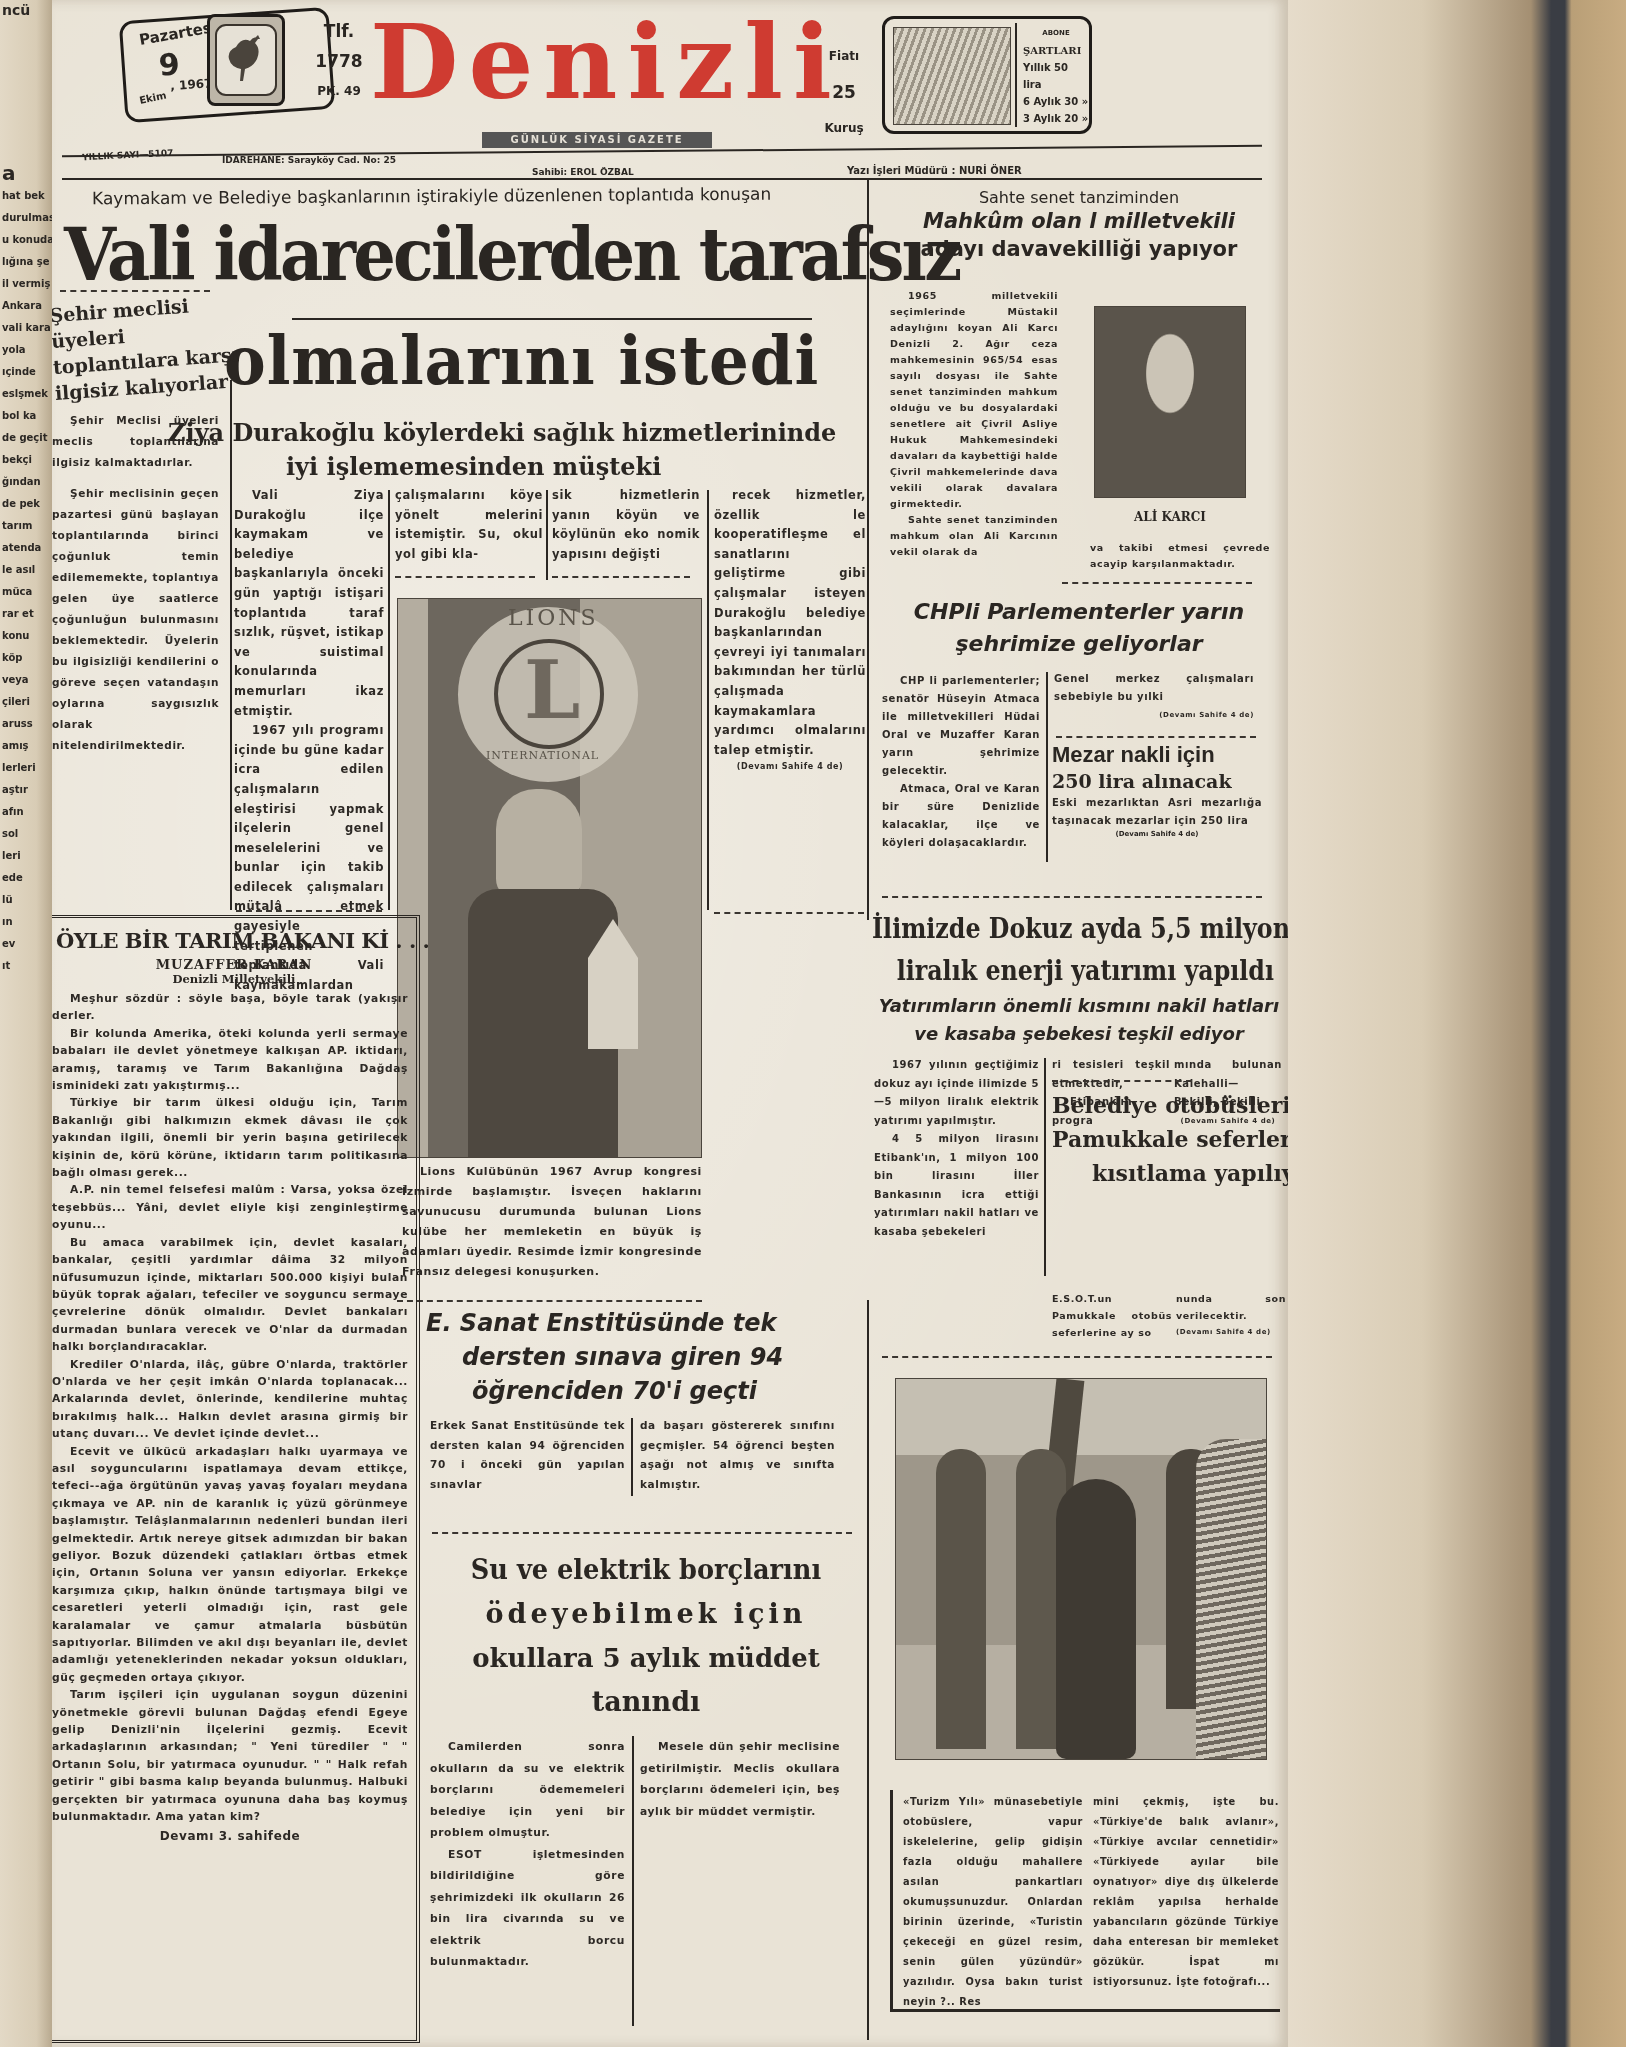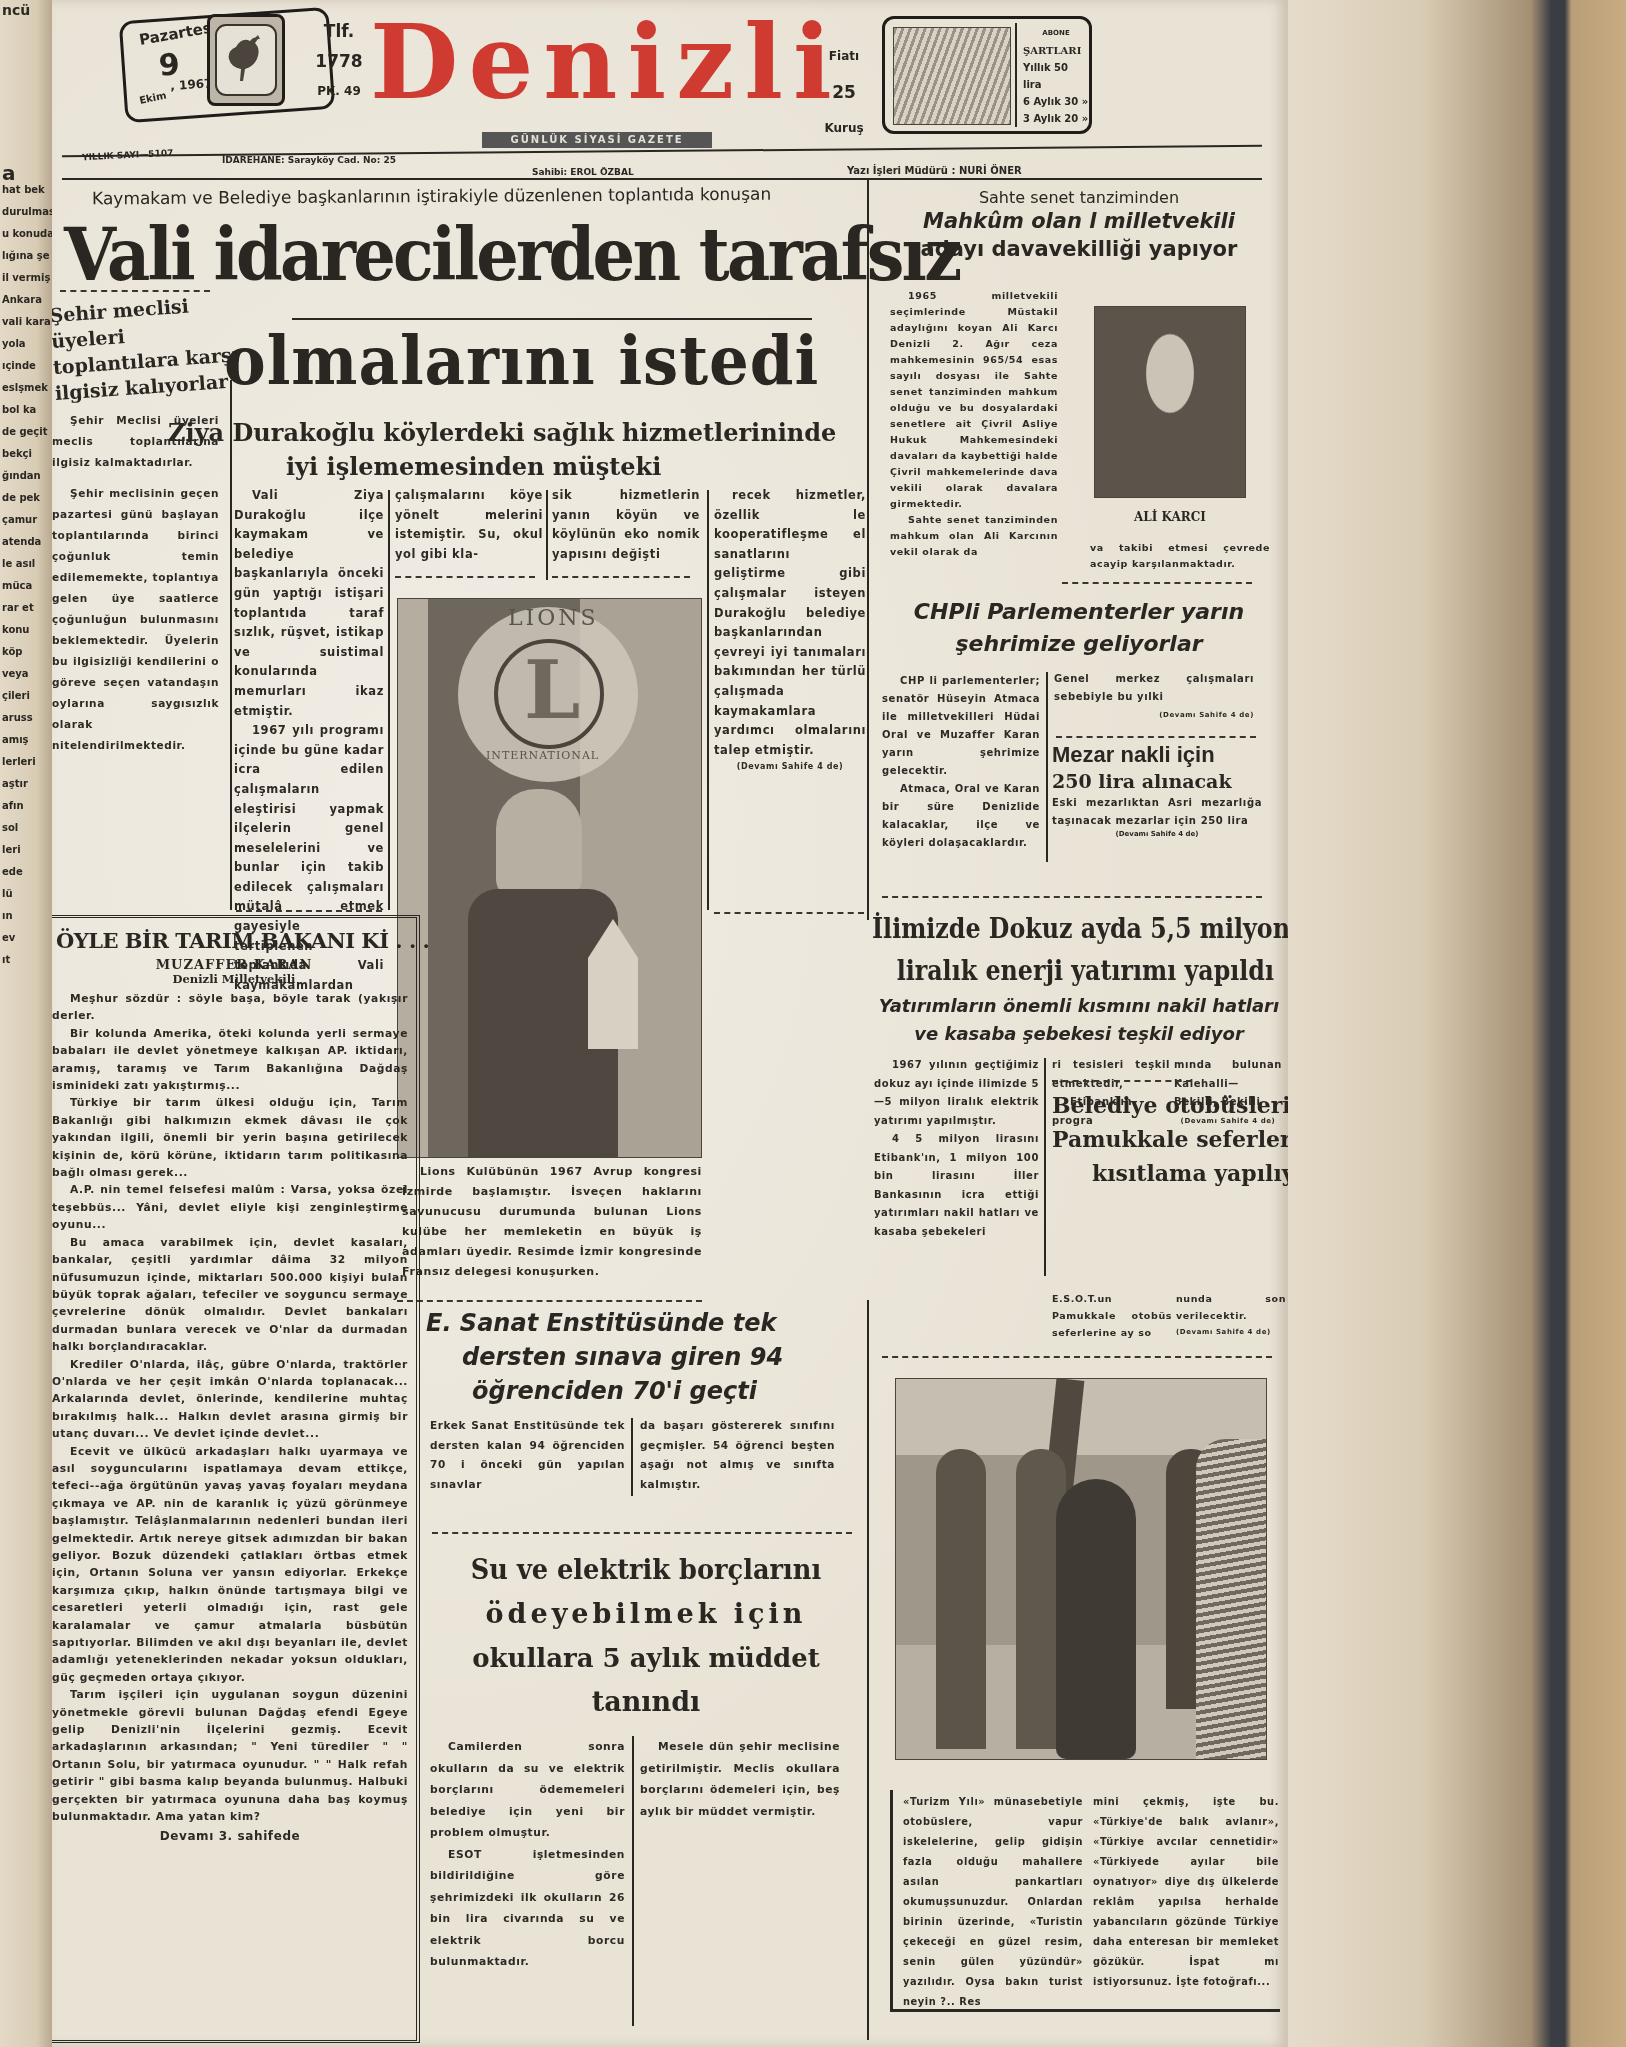--- a/index.html
+++ b/index.html
@@ -37,36 +37,36 @@
   .photo { background: #8d877c; border: 1px solid #4a443c; overflow: hidden; }
   .hl { font-family: "DejaVu Sans", sans-serif; font-weight: bold; color: #2a2622; white-space: nowrap; }
 </style>
 </head>
 <body>
 
 <div id="prev-page" class="abs">
   <div class="frag" style="margin-top:4px; font-size:14px;">ncü</div>
   <div class="frag" style="margin-top:150px; font-size:20px;">a</div>
   <div id="prev-frags">
-      <div class="frag" style="margin-top: 3px;">hat bek</div>
+      <div class="frag" style="margin-top: 9px;">hat bek</div>
       <div class="frag" style="margin-top: 9px;">durulmas</div>
       <div class="frag" style="margin-top: 9px;">u konuda</div>
       <div class="frag" style="margin-top: 9px;">lığına şe</div>
       <div class="frag" style="margin-top: 9px;">il vermiş</div>
       <div class="frag" style="margin-top: 9px;">Ankara</div>
       <div class="frag" style="margin-top: 9px;">vali kara</div>
       <div class="frag" style="margin-top: 9px;">yola</div>
       <div class="frag" style="margin-top: 9px;">ıçinde</div>
       <div class="frag" style="margin-top: 9px;">eslşmek</div>
       <div class="frag" style="margin-top: 9px;">bol ka</div>
       <div class="frag" style="margin-top: 9px;">de geçit</div>
       <div class="frag" style="margin-top: 9px;">bekçi</div>
       <div class="frag" style="margin-top: 9px;">ğından</div>
       <div class="frag" style="margin-top: 9px;">de pek</div>
-      <div class="frag" style="margin-top: 9px;">çamur</div>
+      <div class="frag" style="margin-top: 9px;">tarım</div>
       <div class="frag" style="margin-top: 9px;">atenda</div>
       <div class="frag" style="margin-top: 9px;">le asıl</div>
       <div class="frag" style="margin-top: 9px;">müca</div>
       <div class="frag" style="margin-top: 9px;">rar et</div>
       <div class="frag" style="margin-top: 9px;">konu</div>
       <div class="frag" style="margin-top: 9px;">köp</div>
       <div class="frag" style="margin-top: 9px;">veya</div>
       <div class="frag" style="margin-top: 9px;">çileri</div>
       <div class="frag" style="margin-top: 9px;">aruss</div>
       <div class="frag" style="margin-top: 9px;">amış</div>

